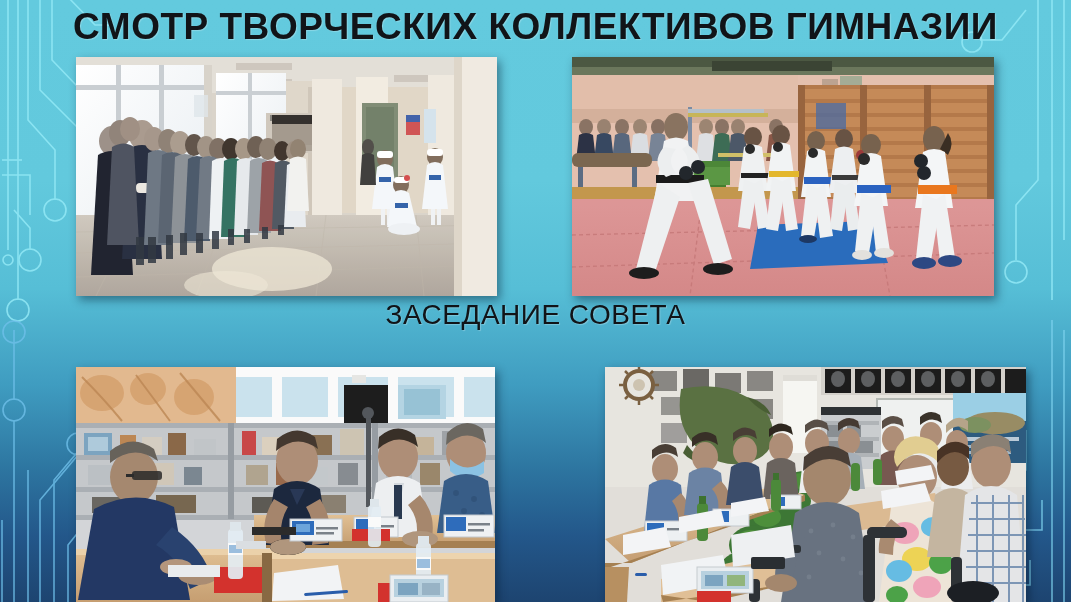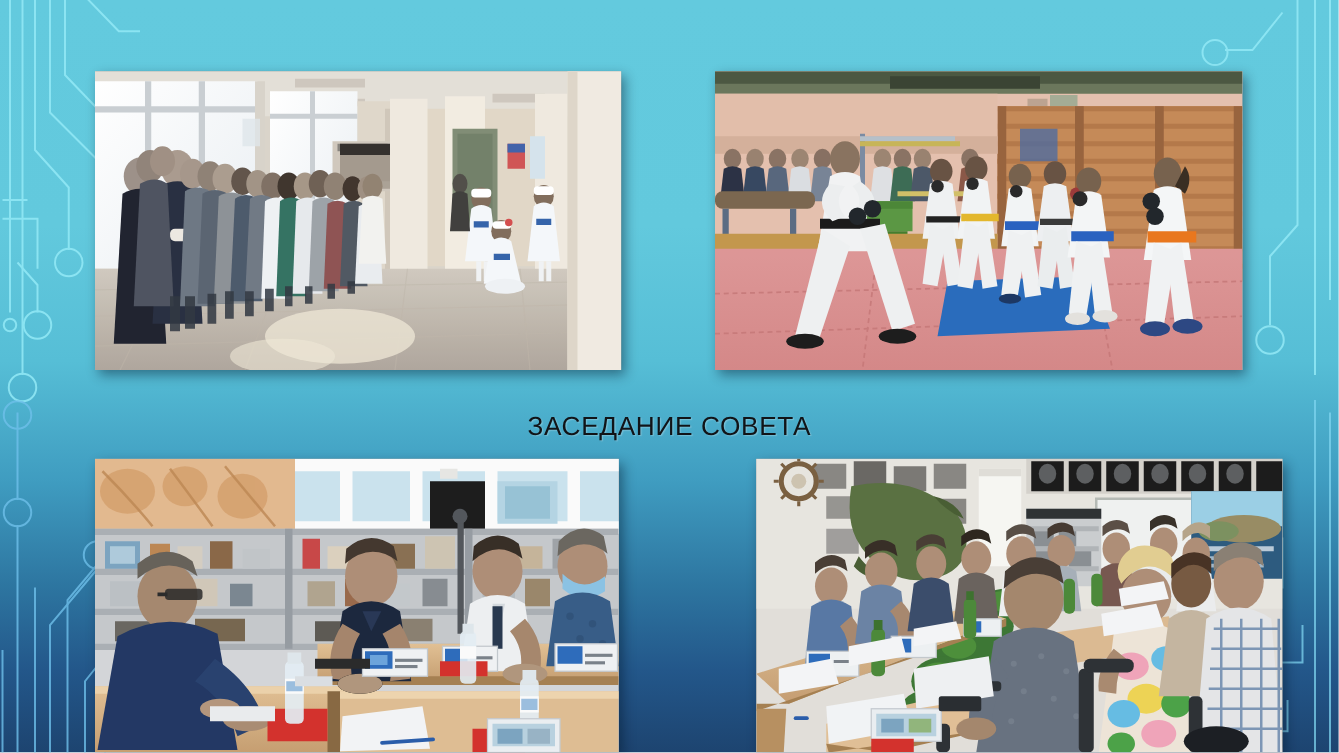--- a/index.html
+++ b/index.html
@@ -43,22 +43,22 @@
     letter-spacing:0.5px;
     text-shadow:1px 1px 1px rgba(255,255,255,0.25);
     white-space:nowrap;
   }
   #title-main {
     top:5px;
     font-size:37px;
     line-height:44px;
   }
   #title-sub {
-    top:322px;
-    font-size:21px;
+    top:295px;
+    font-size:28px;
     line-height:40px;
     font-weight:400;
   }
 
   
   .photo {
     position:absolute;
     overflow:hidden;
     background:#b9b3ab;
     box-shadow:3px 4px 9px rgba(0,20,40,0.45);
@@ -127,20 +127,21 @@
         <path d="M70 430 L70 470 L52 470"></path>
         <path d="M86 500 L86 530 L60 530"></path>
         <path d="M74 560 L74 585 L58 585"></path>
         <circle cx="44" cy="470" r="11"></circle>
         <circle cx="52" cy="530" r="11"></circle>
         <circle cx="50" cy="586" r="11"></circle>
       </g>
     </svg>
   </div>
 
+  <div class="slide-title" id="title-main">СМОТР ТВОРЧЕСКИХ КОЛЛЕКТИВОВ ГИМНАЗИИ</div>
 
   <div class="slide-title" id="title-sub">ЗАСЕДАНИЕ СОВЕТА</div>
 
   <div class="photo" id="photo-tl">
     <svg viewBox="0 0 421 239" preserveAspectRatio="none">
       <defs>
         <linearGradient id="tlFloor" x1="0" y1="0" x2="0" y2="1">
           <stop offset="0" stop-color="#cfc8bd"></stop>
             <stop offset="1" stop-color="#ada49a"></stop>
         </linearGradient>

